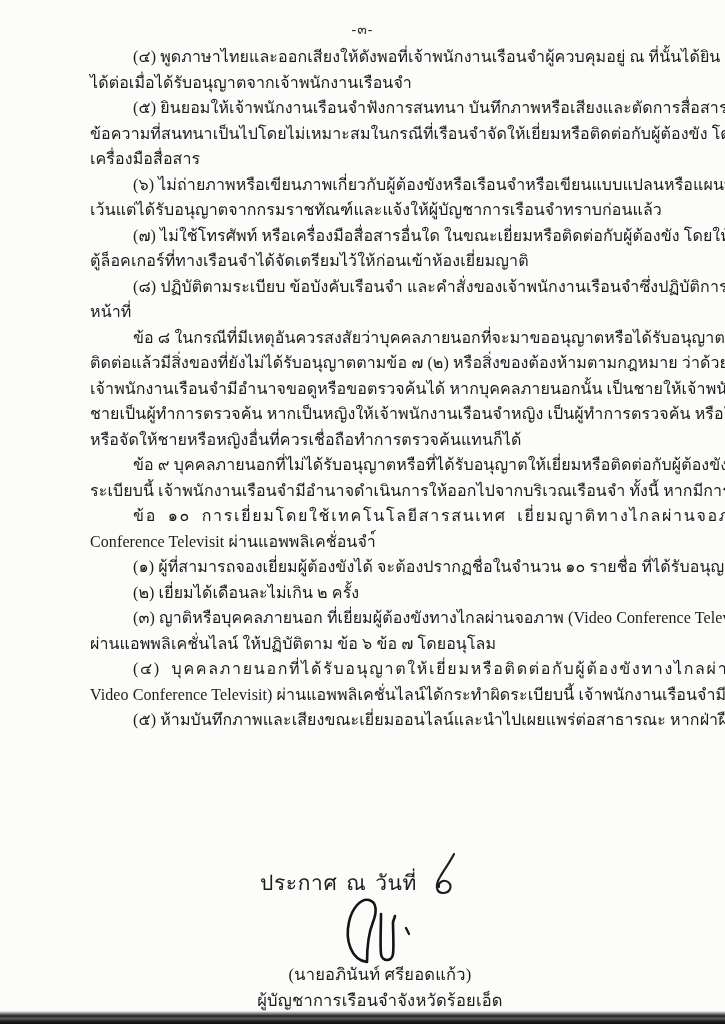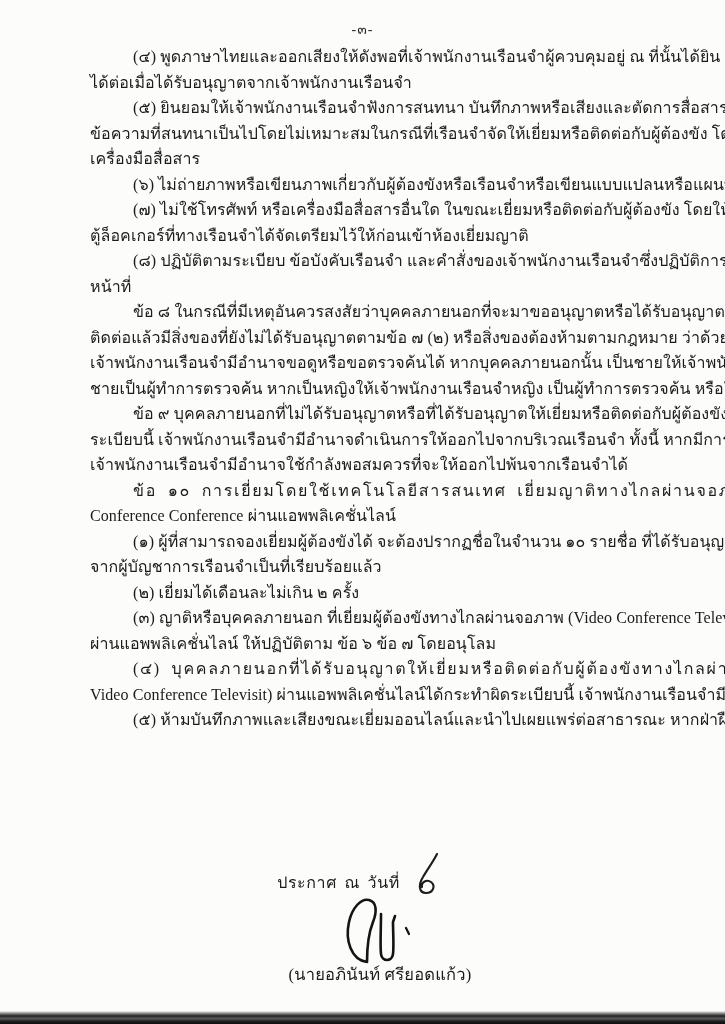--- a/index.html
+++ b/index.html
@@ -24,21 +24,21 @@
   .line{
     white-space:nowrap;
     height:25.5px;
     letter-spacing:.1px;
   }
   .line.indent{padding-left:43px;}
   .line.spread{letter-spacing:1.7px;word-spacing:5px;}
   .date-row{
     position:absolute;top:852px;left:0;width:100%;
     display:flex;justify-content:center;align-items:flex-end;
-    font-size:16px;letter-spacing:.6px;word-spacing:3px;
+    font-size:21px;letter-spacing:.6px;word-spacing:3px;
   }
   .date-row span{line-height:26px;}
   .hand-day{
     width:30px;height:48px;margin:0 8px -4px 10px;
   }
   .signature-block{
     position:absolute;top:894px;left:380px;transform:translateX(-50%);
     width:300px;text-align:center;
   }
   .signature-svg{display:block;margin:0 auto -6px auto;}
@@ -56,35 +56,35 @@
 
   <div class="page-number">-๓-</div>
 
   <div class="doc-body">
       <div class="line indent">(๔) พูดภาษาไทยและออกเสียงให้ดังพอที่เจ้าพนักงานเรือนจำผู้ควบคุมอยู่ ณ ที่นั้นได้ยิน จะพูดภาษาอื่น</div>
       <div class="line">ได้ต่อเมื่อได้รับอนุญาตจากเจ้าพนักงานเรือนจำ</div>
       <div class="line indent">(๕) ยินยอมให้เจ้าพนักงานเรือนจำฟังการสนทนา บันทึกภาพหรือเสียงและตัดการสื่อสาร หากเห็นว่า</div>
       <div class="line">ข้อความที่สนทนาเป็นไปโดยไม่เหมาะสมในกรณีที่เรือนจำจัดให้เยี่ยมหรือติดต่อกับผู้ต้องขัง โดยการพูดคุยผ่าน</div>
       <div class="line">เครื่องมือสื่อสาร</div>
       <div class="line indent">(๖) ไม่ถ่ายภาพหรือเขียนภาพเกี่ยวกับผู้ต้องขังหรือเรือนจำหรือเขียนแบบแปลนหรือแผนที่เรือนจำ</div>
+      <div class="line">เว้นแต่ได้รับอนุญาตจากกรมราชทัณฑ์และแจ้งให้ผู้บัญชาการเรือนจำทราบก่อนแล้ว</div>
       <div class="line indent">(๗) ไม่ใช้โทรศัพท์ หรือเครื่องมือสื่อสารอื่นใด ในขณะเยี่ยมหรือติดต่อกับผู้ต้องขัง โดยให้เก็บใน</div>
       <div class="line">ตู้ล็อคเกอร์ที่ทางเรือนจำได้จัดเตรียมไว้ให้ก่อนเข้าห้องเยี่ยมญาติ</div>
       <div class="line indent">(๘) ปฏิบัติตามระเบียบ ข้อบังคับเรือนจำ และคำสั่งของเจ้าพนักงานเรือนจำซึ่งปฏิบัติการ โดยชอบด้วย</div>
       <div class="line">หน้าที่</div>
       <div class="line indent">ข้อ ๘ ในกรณีที่มีเหตุอันควรสงสัยว่าบุคคลภายนอกที่จะมาขออนุญาตหรือได้รับอนุญาต ให้เยี่ยมหรือ</div>
       <div class="line">ติดต่อแล้วมีสิ่งของที่ยังไม่ได้รับอนุญาตตามข้อ ๗ (๒) หรือสิ่งของต้องห้ามตามกฎหมาย ว่าด้วยการราชทัณฑ์</div>
       <div class="line">เจ้าพนักงานเรือนจำมีอำนาจขอดูหรือขอตรวจค้นได้ หากบุคคลภายนอกนั้น เป็นชายให้เจ้าพนักงานเรือนจำ</div>
       <div class="line">ชายเป็นผู้ทำการตรวจค้น หากเป็นหญิงให้เจ้าพนักงานเรือนจำหญิง เป็นผู้ทำการตรวจค้น หรือให้ผู้นั้นแสดงเอง</div>
+      <div class="line">หรือจัดให้ชายหรือหญิงอื่นที่ควรเชื่อถือทำการตรวจค้นแทนก็ได้</div>
       <div class="line indent">ข้อ ๙ บุคคลภายนอกที่ไม่ได้รับอนุญาตหรือที่ได้รับอนุญาตให้เยี่ยมหรือติดต่อกับผู้ต้องขัง ได้กระทำผิด</div>
       <div class="line">ระเบียบนี้ เจ้าพนักงานเรือนจำมีอำนาจดำเนินการให้ออกไปจากบริเวณเรือนจำ ทั้งนี้ หากมีการขัดขืน</div>
-      <div class="line">เจ้าพนักงานเรือนจำมีอำนาจใช้กำลังพอสมควรที่จะให้ออกไปพ้นจากเรือนจำได้</div>
       <div class="line indent spread">ข้อ ๑๐ การเยี่ยมโดยใช้เทคโนโลยีสารสนเทศ เยี่ยมญาติทางไกลผ่านจอภาพ Video</div>
-      <div class="line">Conference Conference ผ่านแอพพลิเคชั่นไลน์</div>
+      <div class="line">Conference Televisit ผ่านแอพพลิเคชั่อนจำ์</div>
       <div class="line indent">(๑) ผู้ที่สามารถจองเยี่ยมผู้ต้องขังได้ จะต้องปรากฏชื่อในจำนวน ๑๐ รายชื่อ ที่ได้รับอนุญาต</div>
-      <div class="line">จากผู้บัญชาการเรือนจำเป็นที่เรียบร้อยแล้ว</div>
       <div class="line indent">(๒) เยี่ยมได้เดือนละไม่เกิน ๒ ครั้ง</div>
       <div class="line indent">(๓) ญาติหรือบุคคลภายนอก ที่เยี่ยมผู้ต้องขังทางไกลผ่านจอภาพ (Video Conference Televisit)</div>
       <div class="line">ผ่านแอพพลิเคชั่นไลน์ ให้ปฏิบัติตาม ข้อ ๖ ข้อ ๗ โดยอนุโลม</div>
       <div class="line indent spread">(๔) บุคคลภายนอกที่ได้รับอนุญาตให้เยี่ยมหรือติดต่อกับผู้ต้องขังทางไกลผ่านจอภาพ</div>
       <div class="line">Video Conference Televisit) ผ่านแอพพลิเคชั่นไลน์ได้กระทำผิดระเบียบนี้ เจ้าพนักงานเรือนจำมีอำนาจ..</div>
       <div class="line indent">(๕) ห้ามบันทึกภาพและเสียงขณะเยี่ยมออนไลน์และนำไปเผยแพร่ต่อสาธารณะ หากฝ่าฝืนจะไม่อนุญาต</div>
     </div>
 
   <div class="date-row">
     <span>ประกาศ ณ วันที่</span>
@@ -93,17 +93,18 @@
     </svg>
   </div>
 
   <div class="signature-block">
     <svg class="signature-svg" width="86" height="74" viewBox="0 0 86 74" aria-hidden="true">
       <path d="M30 68 C14 66 8 46 12 28 C15 14 24 4 32 6 C40 8 40 18 36 28 C32 38 30 54 30 68" fill="none" stroke="#141414" stroke-width="2.6" stroke-linecap="round"></path>
       <path d="M44 20 C44 34 43 52 44 60 C45 68 55 68 56 60 C57 52 56 38 56 28 L58 22" fill="none" stroke="#141414" stroke-width="2.6" stroke-linecap="round"></path>
       <path d="M69 34 L72 40" fill="none" stroke="#141414" stroke-width="2.2" stroke-linecap="round"></path>
     </svg>
     <div class="sig-name">(นายอภินันท์  ศรียอดแก้ว)</div>
+    <div class="sig-title">ผู้บัญชาการเรือนจำจังหวัดร้อยเอ็ด</div>
   </div>
 
   <div class="scan-edge"></div>
 
 </div>
 
 </body></html>

